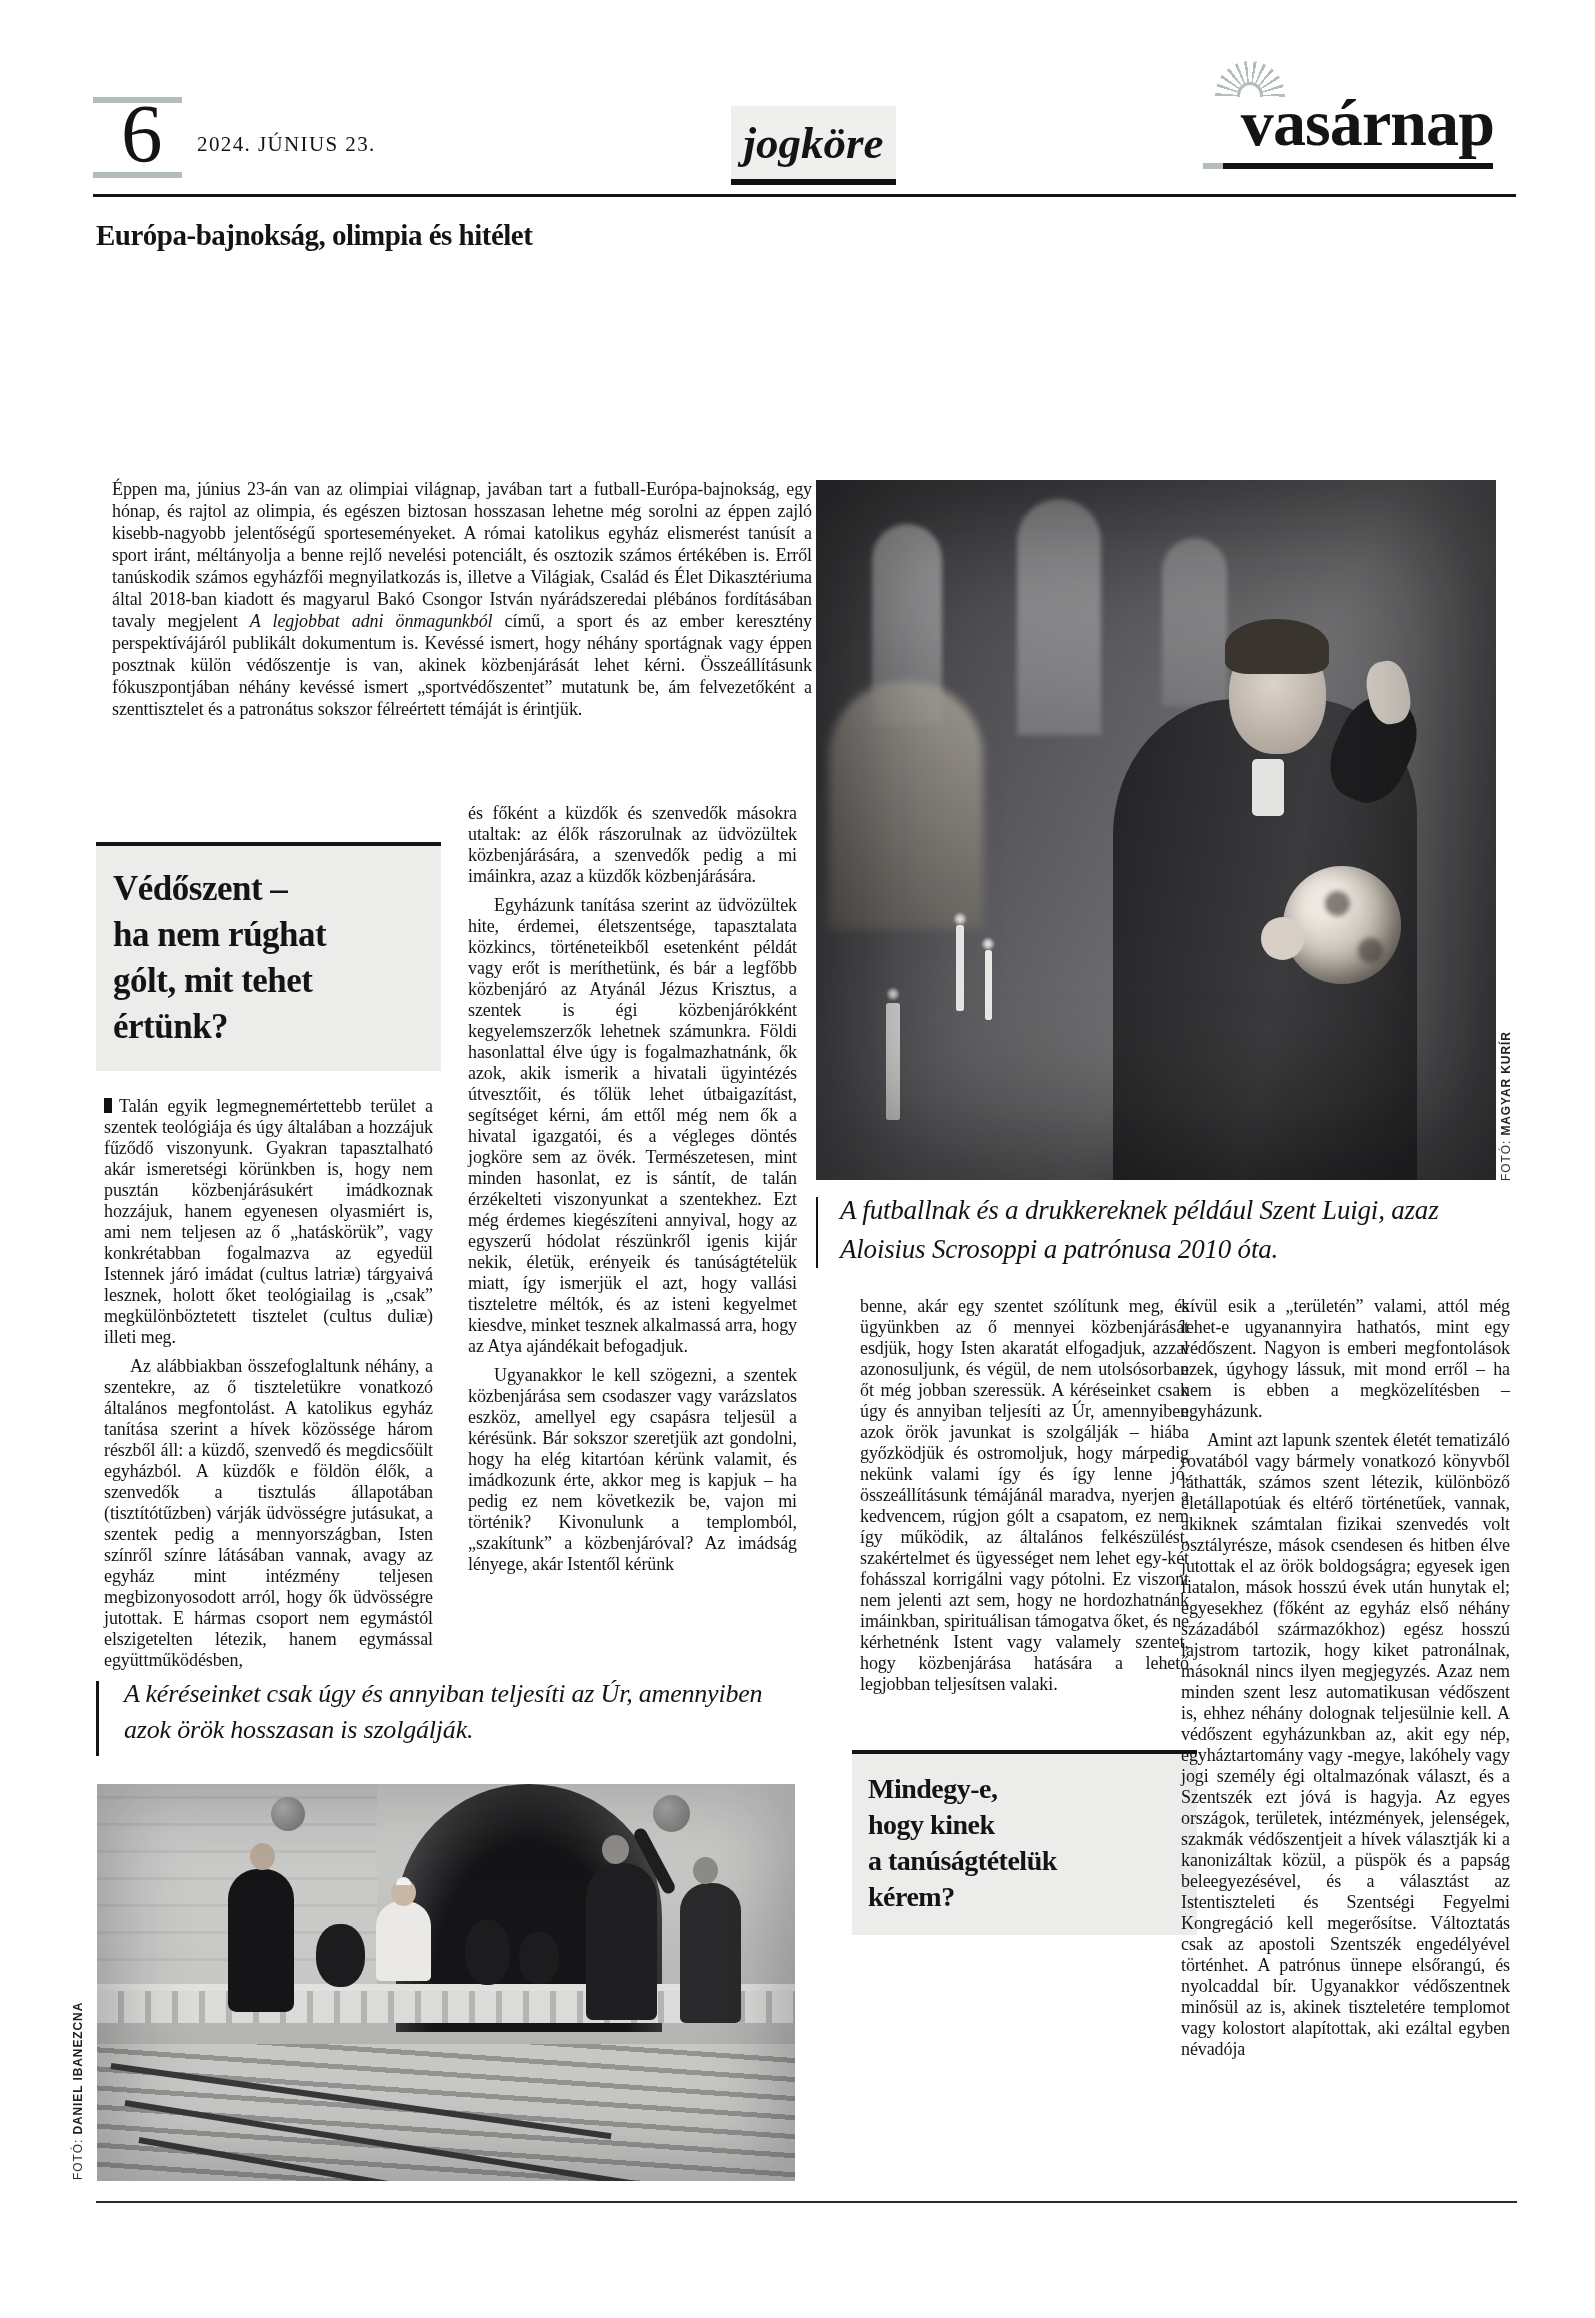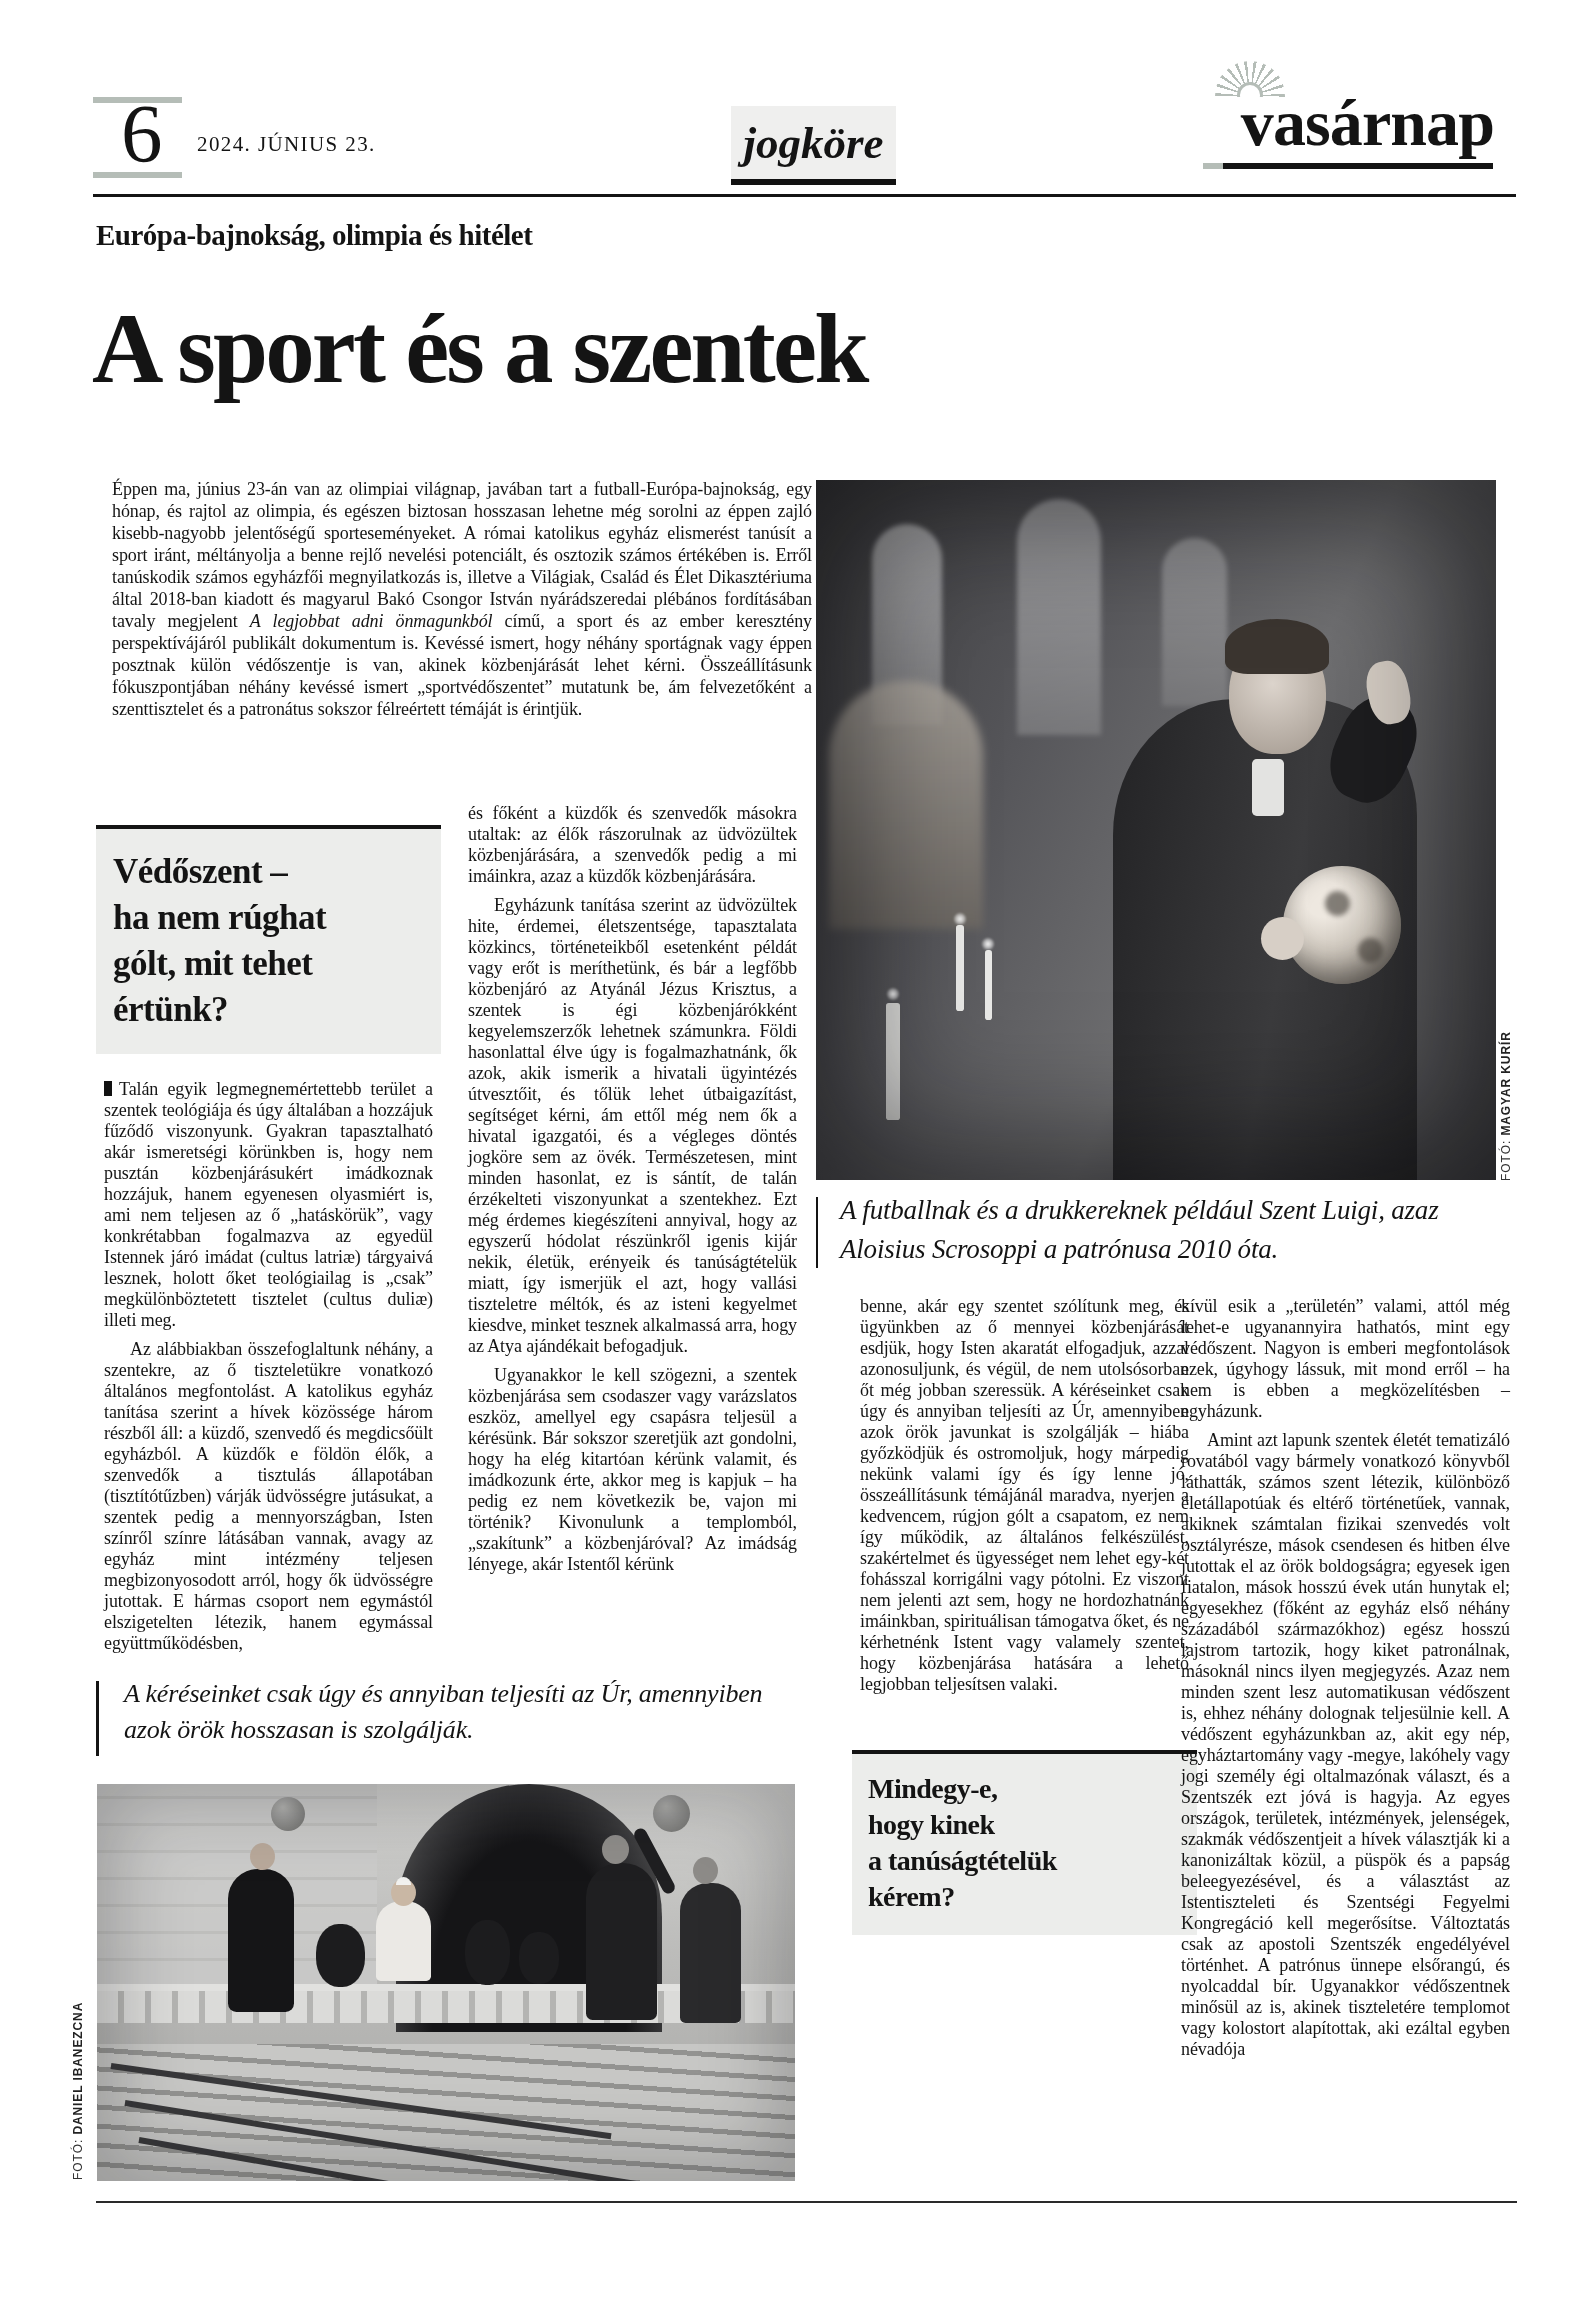--- a/index.html
+++ b/index.html
@@ -34,21 +34,21 @@
       line-height:22px;text-align:justify;letter-spacing:-0.1px;}
   #lead .it{font-style:italic;}
 
   
   .col{position:absolute;width:345px;font-size:18px;line-height:21px;text-align:justify;
        letter-spacing:-0.1px;overflow:hidden;hyphens:auto;-webkit-hyphens:auto;}
   .col p{margin:8px;}
   .col p.indent{text-indent:26px;}
   .marker{display:inline-block;width:7.5px;height:15.4px;background:#111;margin-right:7.5px;
       vertical-align:-1.4px;}
-  #col1{left:96px;top:825px;height:879px;}
+  #col1{left:96px;top:842px;height:879px;}
   #col2{left:460px;top:795px;height:879px;}
   #col3{left:852px;top:1288px;height:915px;}
   #col4{left:1173px;top:1288px;height:915px;}
   .subbox{background:#ecedeb;border-top:4.2px solid #141414;padding:19.6px 12px 21.5px 17px;
       font-weight:700;font-size:35px;line-height:46px;margin-bottom:25px;text-align:left;
       letter-spacing:-0.5px;}
   .subbox.small{font-size:28px;line-height:36px;padding:17px 11.2px 19.6px 16px;
       margin-top:55px;margin-bottom:26px;}
 
   
@@ -165,21 +165,20 @@
   </div>
   <div class="sun" data-name="masthead-sun-icon">
     <div class="rays" data-name="sun-rays-icon"></div>
     <div class="core" data-name="sun-core-icon"></div>
   </div>
   <div id="masthead" data-name="masthead-title">vasárnap</div>
   <div id="masthead-underline" data-name="masthead-underline"></div>
   <div id="top-rule" data-name="header-rule"></div>
 
   <div id="kicker" data-name="kicker">Európa-bajnokság, olimpia és hitélet</div>
-  <div id="headline" data-name="headline">A sport és a szentek</div>
   <div id="lead" data-name="lead-paragraph"><span data-name="lead-text-start">Éppen ma, június 23-án van az olimpiai világnap, javában tart a futball-Európa-bajnokság, egy hónap, és rajtol az olimpia, és egészen biztosan hosszasan lehetne még sorolni az éppen zajló kisebb-nagyobb jelentőségű sporteseményeket. A római katolikus egyház elismerést tanúsít a sport iránt, méltányolja a benne rejlő nevelési potenciált, és osztozik számos értékében is. Erről tanúskodik számos egyházfői megnyilatkozás is, illetve a Világiak, Család és Élet Dikasztériuma által 2018-ban kiadott és magyarul Bakó Csongor István nyárádszeredai plébános fordításában tavaly megjelent </span><span class="it" data-name="lead-book-title">A legjobbat adni önmagunkból</span><span data-name="lead-text-end"> című, a sport és az ember keresztény perspektívájáról publikált dokumentum is. Kevéssé ismert, hogy néhány sportágnak vagy éppen posztnak külön védőszentje is van, akinek közbenjárását lehet kérni. Összeállításunk fókuszpontjában néhány kevéssé ismert „sportvédőszentet” mutatunk be, ám felvezetőként a szenttisztelet és a patronátus sokszor félreértett témáját is érintjük.</span></div>
 
   <div id="photo1" data-name="statue-photo">
     <div class="win" id="win1" data-name="church-window-icon"></div>
     <div class="win" id="win2" data-name="church-window-icon"></div>
     <div class="win" id="win3" data-name="church-window-icon"></div>
     <div id="altar" data-name="altar-shape"></div>
     <div class="candle" id="candle1" data-name="candle-shape"></div>
     <div class="candle" id="candle2" data-name="candle-shape"></div>
     <div class="candle" id="candle3" data-name="candle-shape"></div>

